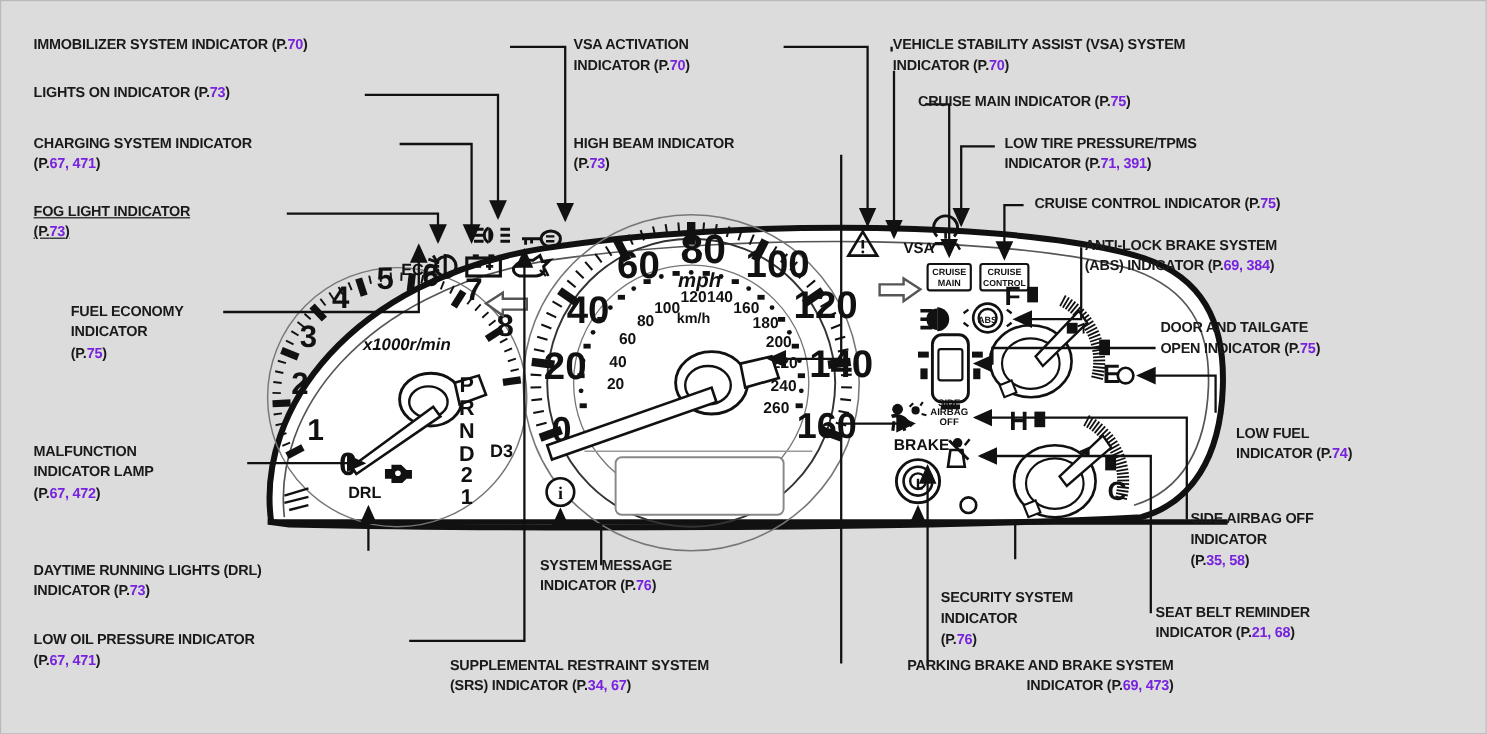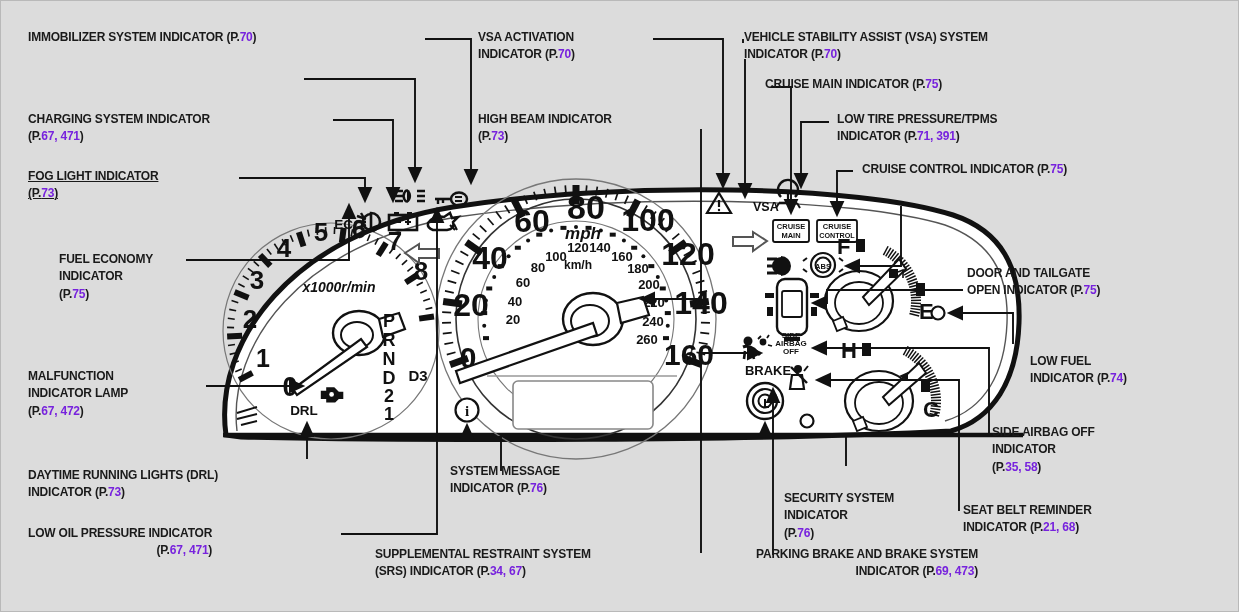--- a/index.html
+++ b/index.html
@@ -517,57 +517,60 @@
       <path d="M772,554 L772,388"></path>
 
       <path d="M700,552 L700,352 L760,352"></path>
 
       <path d="M500,470 L500,436 L466,436 L466,424"></path>
     </g>
   </svg>
 
   <div class="lbl" style="left:27px;top:28px;"><span>IMMOBILIZER SYSTEM INDICATOR </span><span>(P.</span><span class="pg">70</span><span>)</span></div>
 
+  <div class="lbl" style="left:27px;top:68px;"><span>LIGHTS ON INDICATOR </span><span>(P.</span><span class="pg">73</span><span>)</span></div>
 
   <div class="lbl" style="left:27px;top:110px;"><span>CHARGING SYSTEM INDICATOR
 </span><span>(P.</span><span class="pg">67, 471</span><span>)</span></div>
 
   <div class="lbl" style="left:27px;top:167px;text-decoration:underline;"><span>FOG LIGHT INDICATOR
 </span><span>(P.</span><span class="pg">73</span><span>)</span></div>
 
   <div class="lbl" style="left:27px;top:250px;margin-left:31px;"><span>FUEL ECONOMY
 INDICATOR
 </span><span>(P.</span><span class="pg">75</span><span>)</span></div>
 
   <div class="lbl" style="left:27px;top:367px;"><span>MALFUNCTION
 INDICATOR LAMP
 </span><span>(P.</span><span class="pg">67, 472</span><span>)</span></div>
 
   <div class="lbl" style="left:27px;top:466px;"><span>DAYTIME RUNNING LIGHTS (DRL)
 INDICATOR </span><span>(P.</span><span class="pg">73</span><span>)</span></div>
 
-  <div class="lbl" style="left:27px;top:524px;text-align:right;"><span>LOW OIL PRESSURE INDICATOR
+  <div class="lbl" style="left:27px;top:524px;"><span>LOW OIL PRESSURE INDICATOR
 </span><span>(P.</span><span class="pg">67, 471</span><span>)</span></div>
 
   <div class="lbl" style="left:477px;top:28px;"><span>VSA ACTIVATION
 INDICATOR </span><span>(P.</span><span class="pg">70</span><span>)</span></div>
 
   <div class="lbl" style="left:477px;top:110px;"><span>HIGH BEAM INDICATOR
 </span><span>(P.</span><span class="pg">73</span><span>)</span></div>
 
   <div class="lbl" style="left:743px;top:28px;"><span>VEHICLE STABILITY ASSIST (VSA) SYSTEM
 INDICATOR  </span><span>(P.</span><span class="pg">70</span><span>)</span></div>
 
   <div class="lbl" style="left:764px;top:75px;"><span>CRUISE MAIN INDICATOR </span><span>(P.</span><span class="pg">75</span><span>)</span></div>
 
   <div class="lbl" style="left:836px;top:110px;"><span>LOW TIRE PRESSURE/TPMS
 INDICATOR </span><span>(P.</span><span class="pg">71, 391</span><span>)</span></div>
 
   <div class="lbl" style="left:861px;top:160px;"><span>CRUISE CONTROL INDICATOR </span><span>(P.</span><span class="pg">75</span><span>)</span></div>
 
+  <div class="lbl" style="left:903px;top:195px;"><span>ANTI-LOCK BRAKE SYSTEM
+(ABS) INDICATOR  </span><span>(P.</span><span class="pg">69, 384</span><span>)</span></div>
 
   <div class="lbl" style="left:966px;top:264px;"><span>DOOR AND TAILGATE
 OPEN INDICATOR  </span><span>(P.</span><span class="pg">75</span><span>)</span></div>
 
   <div class="lbl" style="left:1029px;top:352px;"><span>LOW FUEL
 INDICATOR </span><span>(P.</span><span class="pg">74</span><span>)</span></div>
 
   <div class="lbl" style="left:991px;top:423px;"><span>SIDE AIRBAG OFF
 INDICATOR
 </span><span>(P.</span><span class="pg">35, 58</span><span>)</span></div>

